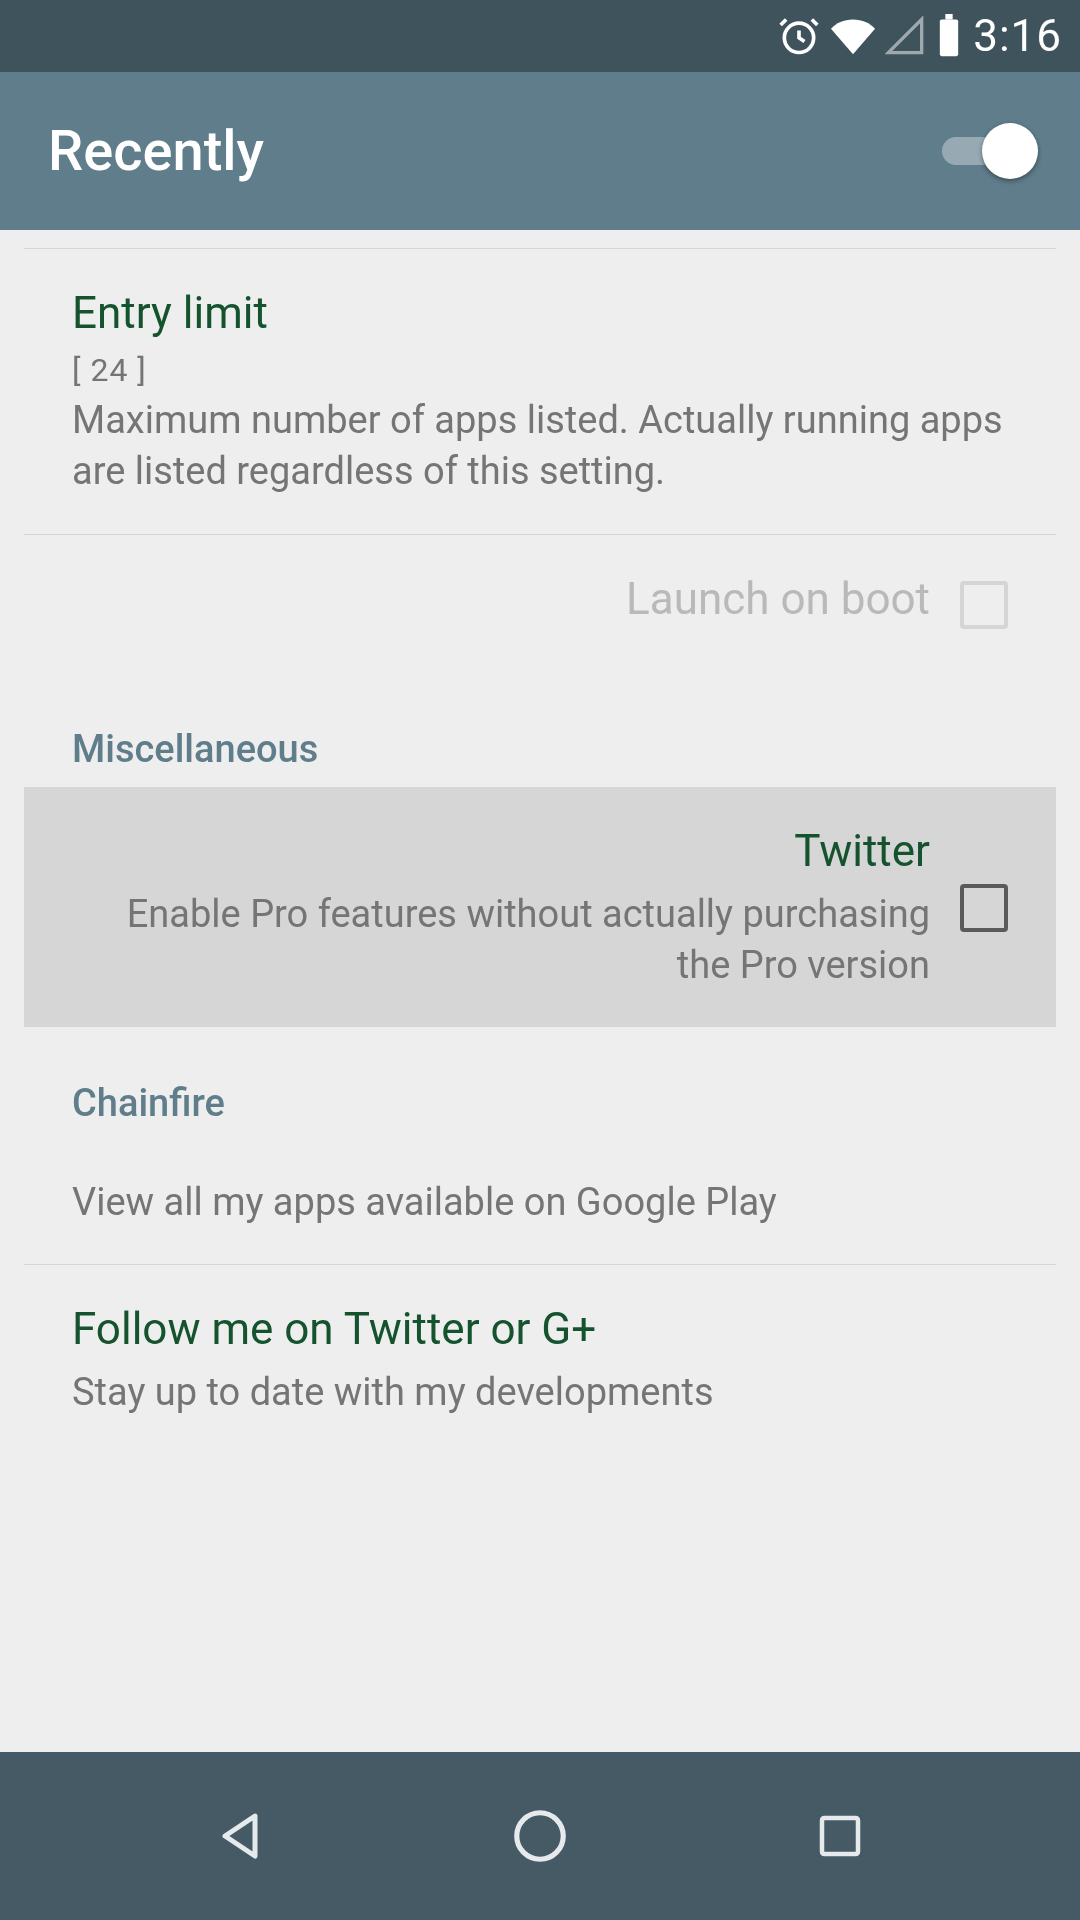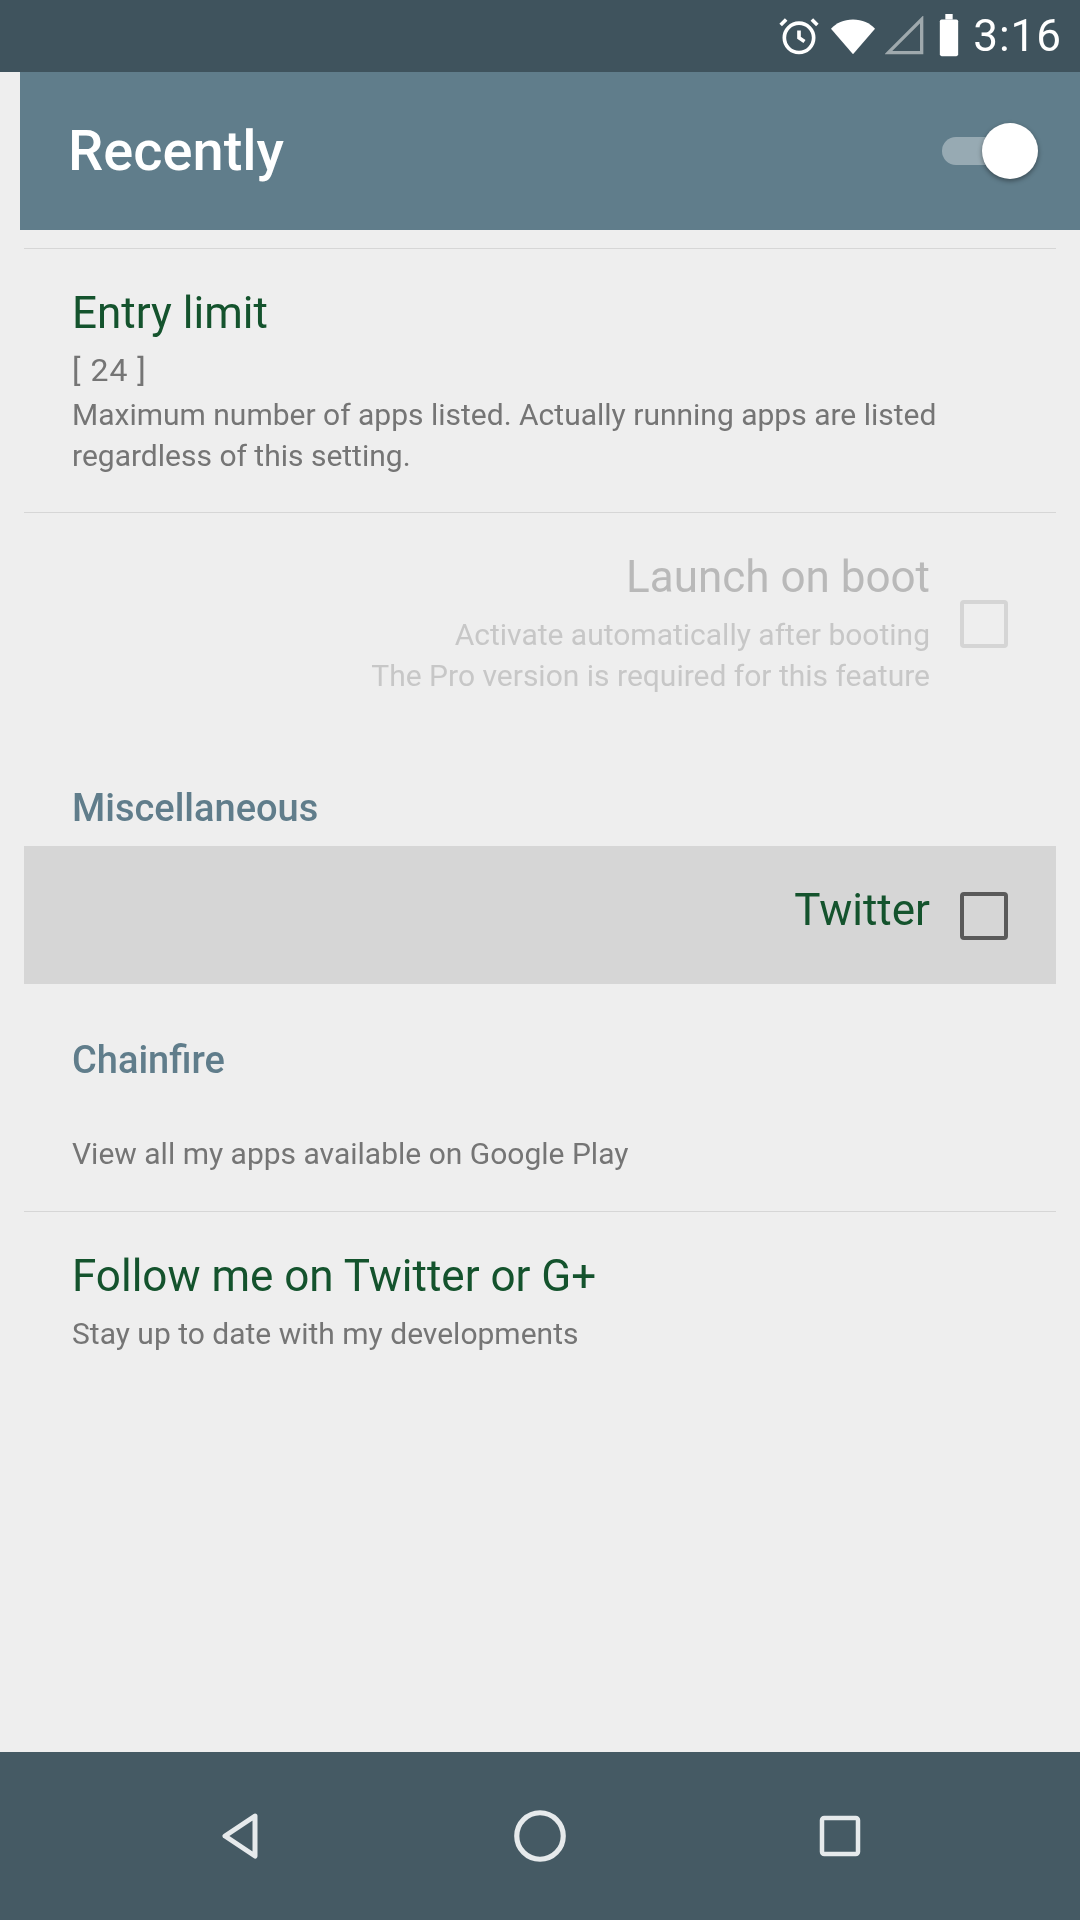--- a/index.html
+++ b/index.html
@@ -32,21 +32,20 @@
       letter-spacing: 1px;
     }
     .status-bar svg { display: block; }
     .app-bar {
       height: 158px;
       background: #607d8b;
       display: flex;
       align-items: center;
       justify-content: space-between;
       padding: 0 42px 0 48px;
-      margin-left: 20px;
     }
     .app-bar .title {
       color: #ffffff;
       font-size: 56px;
       font-weight: 500;
     }
     .switch {
       position: relative;
       width: 100px;
       height: 60px;
@@ -92,21 +91,21 @@
       color: #14532d;
       margin-bottom: 12px;
     }
     .pref .p-value {
       font-size: 32px;
       color: #757575;
       letter-spacing: 1px;
       margin-bottom: 6px;
     }
     .pref .p-summary {
-      font-size: 30px;
+      font-size: 38px;
       color: #757575;
       line-height: 1.35;
     }
     .pref.with-widget {
       display: flex;
       align-items: center;
     }
     .pref.with-widget .text-col {
       flex: 1;
       padding-right: 30px;
@@ -206,31 +205,30 @@
     <div class="p-title">Entry limit</div>
     <div class="p-value">[ 24 ]</div>
     <div class="p-summary">Maximum number of apps listed. Actually running apps are listed regardless of this setting.</div>
   </div>
 
   <div class="hr"></div>
 
   <div class="pref with-widget disabled">
     <div class="text-col">
       <div class="p-title">Launch on boot</div>
-      <div class="p-summary" style="white-space:pre-line;">Activate automatically after booting
-The Pro version is required for this feature</div>
     </div>
     <div class="checkbox disabled"></div>
   </div>
 
   <div class="category">Miscellaneous</div>
 
   <div class="pref with-widget highlight">
     <div class="text-col">
       <div class="p-title">Twitter</div>
+      <div class="p-summary">Enable Pro features without actually purchasing the Pro version</div>
     </div>
     <div class="checkbox"></div>
   </div>
 
   <div class="category">Chainfire</div>
 
   <div class="pref">
     <div class="p-summary">View all my apps available on Google Play</div>
   </div>
 

